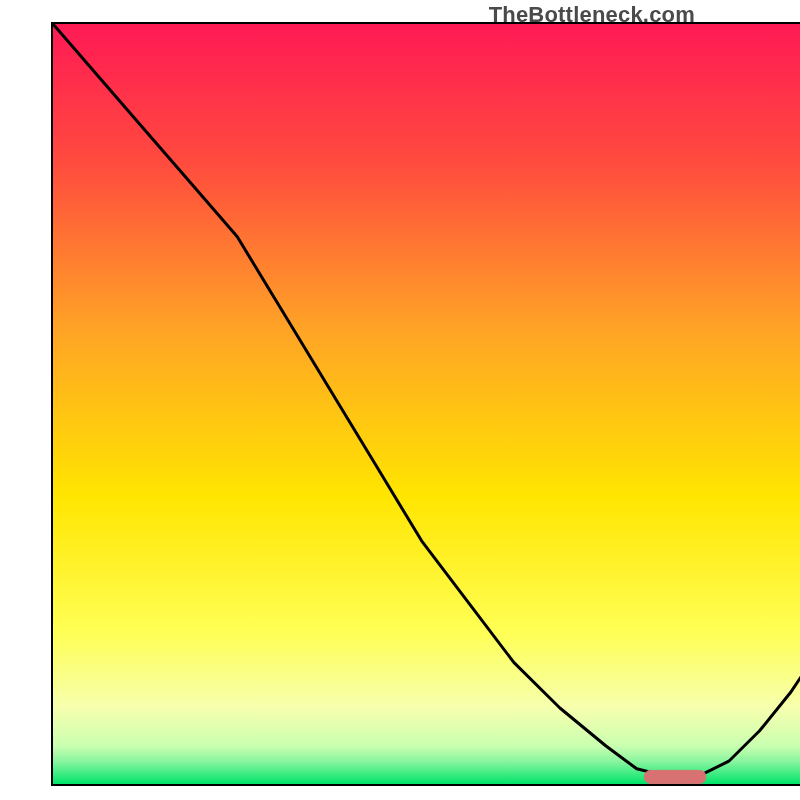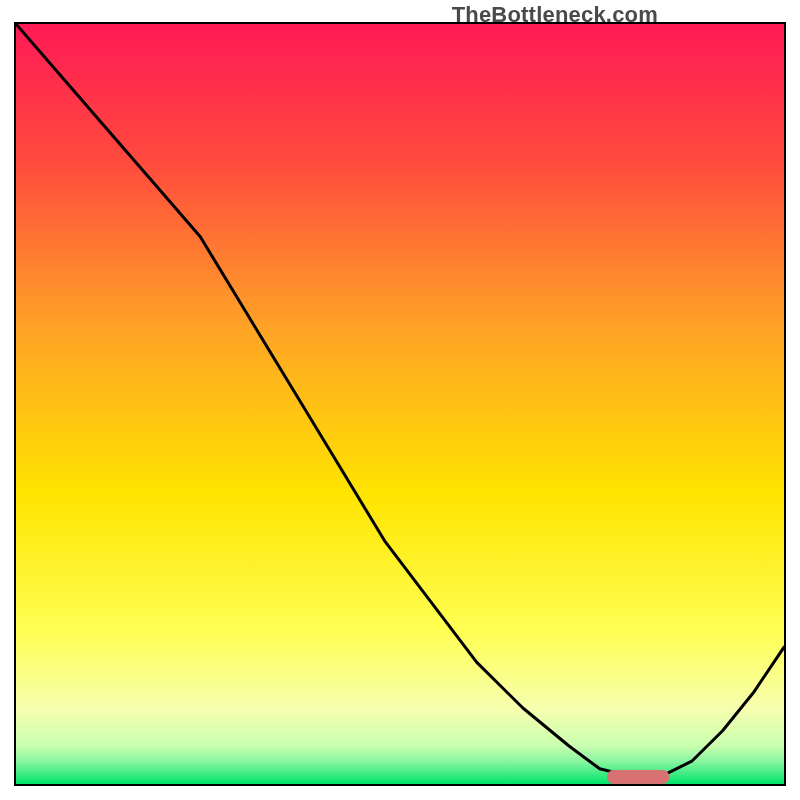--- a/index.html
+++ b/index.html
@@ -8,20 +8,21 @@
     width: 800px;
     height: 800px;
     overflow: hidden;
     font-family: Arial, Helvetica, sans-serif;
     background: #ffffff;
   }
   .chart-container {
     position: relative;
     width: 664px;
     height: 800px;
+    margin-left: 37px;
   }
   .watermark {
     position: absolute;
     top: 2px;
     right: 6px;
     font-size: 22px;
     font-weight: 600;
     color: #4a4a4a;
     letter-spacing: 0.2px;
     z-index: 3;

